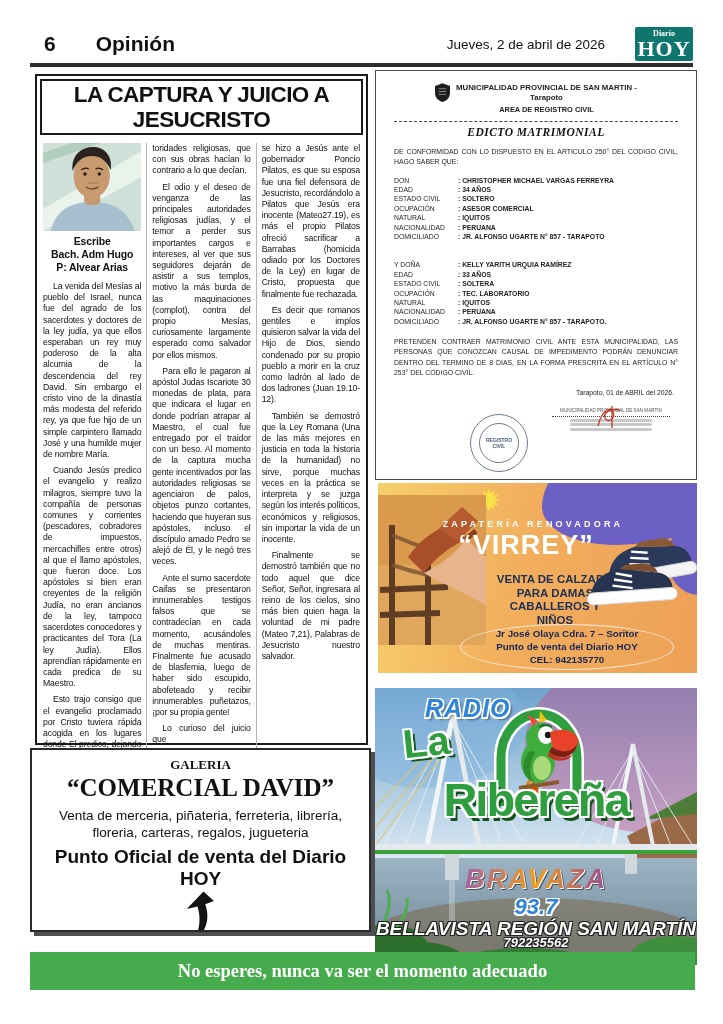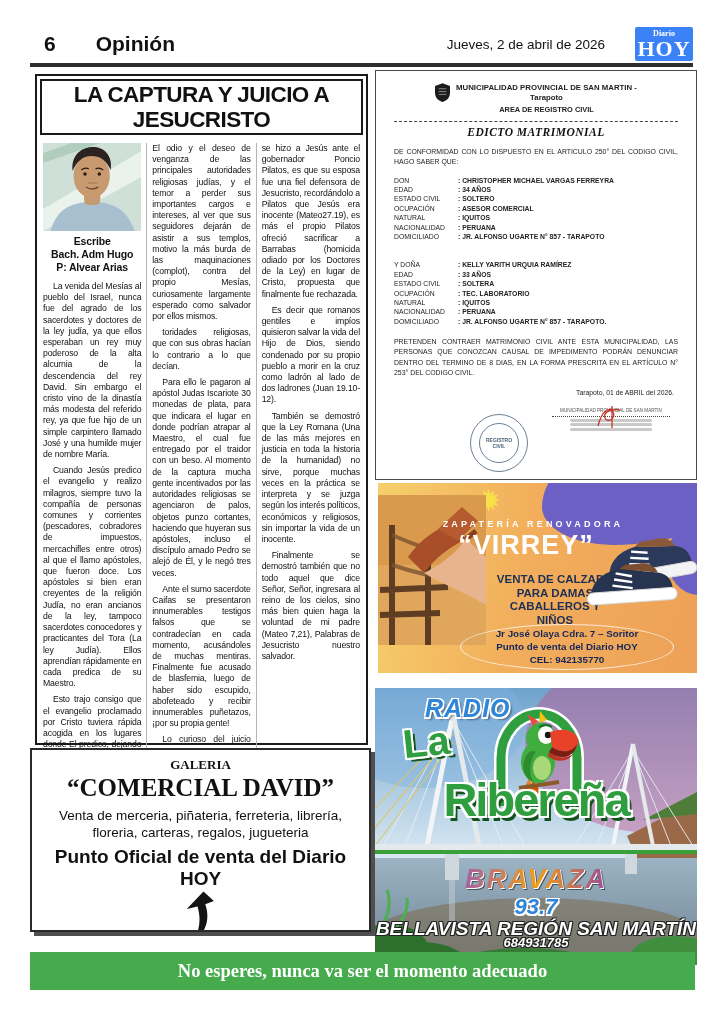--- a/index.html
+++ b/index.html
@@ -5,21 +5,21 @@
   html,body{margin:0;padding:0;background:#e9e9e9;}
   .page{position:relative;width:723px;height:1024px;background:#fff;overflow:hidden;
         font-family:"Liberation Sans",sans-serif;color:#111;margin:0 auto;}
 
   
   .hdr{position:absolute;left:30px;top:26px;width:663px;height:36px;display:flex;align-items:center;}
   .hdr .pgnum{font-size:21px;font-weight:bold;margin-left:14px;}
   .hdr .section{font-size:21px;font-weight:bold;margin-left:40px;}
   .hdr .sp{flex:1;}
   .hdr .date{font-size:13.5px;margin-right:30px;}
-  .logo{width:58px;height:34px;background:#3b82f6;color:#fff;text-align:center;border-radius:2px;}
+  .logo{width:58px;height:34px;background:#0f766e;color:#fff;text-align:center;border-radius:2px;}
   .logo .lsmall{font-family:"Liberation Serif",serif;font-weight:bold;font-size:8px;line-height:10px;padding-top:2px;}
   .logo .lbig{font-family:"Liberation Serif",serif;font-weight:bold;font-size:22px;line-height:19px;letter-spacing:1px;}
   .hdr-rule{position:absolute;left:30px;top:63px;width:663px;height:4px;background:#2e2e2e;}
 
   
   .article{position:absolute;left:35px;top:74px;width:333px;height:671px;border:2px solid #1a1a1a;box-sizing:border-box;background:#fff;}
   .a-title{margin:3px;border:2px solid #1a1a1a;text-align:center;font-weight:bold;font-size:22.5px;line-height:25px;letter-spacing:-0.6px;padding:1px 0;}
   .a-body{display:flex;height:620px;overflow:hidden;padding:5px 1px 0 1px;}
   .acol{flex:1;padding:0 5px;font-size:8.7px;line-height:11.2px;text-align:justify;letter-spacing:-0.15px;overflow:hidden;}
   .acol + .acol{border-left:1px solid #b5b5b5;}
@@ -148,22 +148,22 @@
             <div class="byline-line">Bach. Adm Hugo</div>
             <div class="byline-line">P: Alvear Arias</div>
           </div>
         <div>
             <p>La venida del Mesías al pueblo del Israel, nunca fue del agrado de los sacerdotes y doctores de la ley judía, ya que ellos esperaban un rey muy poderoso de la alta alcurnia de la descendencia del rey David. Sin embargo el cristo vino de la dinastía más modesta del referido rey, ya que fue hijo de un simple carpintero llamado José y una humilde mujer de nombre María.</p>
             <p>Cuando Jesús predico el evangelio y realizo milagros, siempre tuvo la compañía de personas comunes y corrientes (pescadores, cobradores de impuestos, mercachifles entre otros) al que el llamo apóstoles, que fueron doce. Los apóstoles si bien eran creyentes de la religión Judía, no eran ancianos de la ley, tampoco sacerdotes conocedores y practicantes del Tora (La ley Judía). Ellos aprendían rápidamente en cada predica de su Maestro.</p>
             <p>Esto trajo consigo que el evangelio proclamado por Cristo tuviera rápida acogida en los lugares donde El predico, dejando muchas veces en ridículo a las au-</p>
           </div>
       </div>
       <div class="acol cont">
+          <p>toridades religiosas, que con sus obras hacían lo contrario a lo que decían.</p>
           <p>El odio y el deseo de venganza de las principales autoridades religiosas judías, y el temor a perder sus importantes cargos e intereses, al ver que sus seguidores dejarán de asistir a sus templos, motivo la más burda de las maquinaciones (complot), contra del propio Mesías, curiosamente largamente esperado como salvador por ellos mismos.</p>
-          <p>toridades religiosas, que con sus obras hacían lo contrario a lo que decían.</p>
           <p>Para ello le pagaron al apóstol Judas Iscariote 30 monedas de plata, para que indicara el lugar en donde podrían atrapar al Maestro, el cual fue entregado por el traidor con un beso. Al momento de la captura mucha gente incentivados por las autoridades religiosas se agenciaron de palos, objetos punzo cortantes, haciendo que huyeran sus apóstoles, incluso el discípulo amado Pedro se alejó de Él, y le negó tres veces.</p>
           <p>Ante el sumo sacerdote Caifas se presentaron innumerables testigos falsos que se contradecían en cada momento, acusándoles de muchas mentiras. Finalmente fue acusado de blasfemia, luego de haber sido escupido, abofeteado y recibir innumerables puñetazos, ¡por su propia gente!</p>
           <p>Lo curioso del juicio que</p>
         </div>
       <div class="acol cont">
           <p>se hizo a Jesús ante el gobernador Poncio Pilatos, es que su esposa fue una fiel defensora de Jesucristo, recordándolo a Pilatos que Jesús era inocente (Mateo27.19), es más el propio Pilatos ofreció sacrificar a Barrabas (homicida odiado por los Doctores de la Ley) en lugar de Cristo, propuesta que finalmente fue rechazada.</p>
           <p>Es decir que romanos gentiles e impíos quisieron salvar la vida del Hijo de Dios, siendo condenado por su propio pueblo a morir en la cruz como ladrón al lado de dos ladrones (Juan 19.10-12).</p>
           <p>También se demostró que la Ley Romana (Una de las más mejores en justicia en toda la historia de la humanidad) no sirve, porque muchas veces en la práctica se interpreta y se juzga según los interés políticos, económicos y religiosos, sin importar la vida de un inocente.</p>
           <p>Finalmente se demostró también que no todo aquel que dice Señor, Señor, ingresara al reino de los cielos, sino más bien quien haga la voluntad de mi padre (Mateo 7,21), Palabras de Jesucristo nuestro salvador.</p>
         </div>
@@ -344,18 +344,18 @@
       <circle cx="57" cy="33" r="3.2" fill="#161616"></circle>
       <path d="M48,25 q7,-4 13,0" stroke="#1d6b28" stroke-width="2" fill="none"></path>
       <path d="M59,30 C76,24 89,31 87,42 C84,51 71,52 61,45 Z" fill="#e8432a"></path>
       <path d="M61,45 C71,52 82,50 86,42 C84,56 68,59 58,50 Z" fill="#7a1f12"></path>
       <path d="M58,50 C66,57 76,57 82,52 C78,60 64,61 57,54 Z" fill="#c0331f"></path>
     </svg>
     <div class="r-main">Ribereña</div>
     <div class="r-brav">BRAVAZA</div>
     <div class="r-freq">93.7</div>
     <div class="r-loc">BELLAVISTA REGIÓN SAN MARTÍN</div>
-    <div class="r-phone">684931785</div>
+    <div class="r-phone">792235562</div>
   </div>
 
   <div class="banner">No esperes, nunca va ser el momento adecuado</div>
 
 </div>
 
 </body></html>

